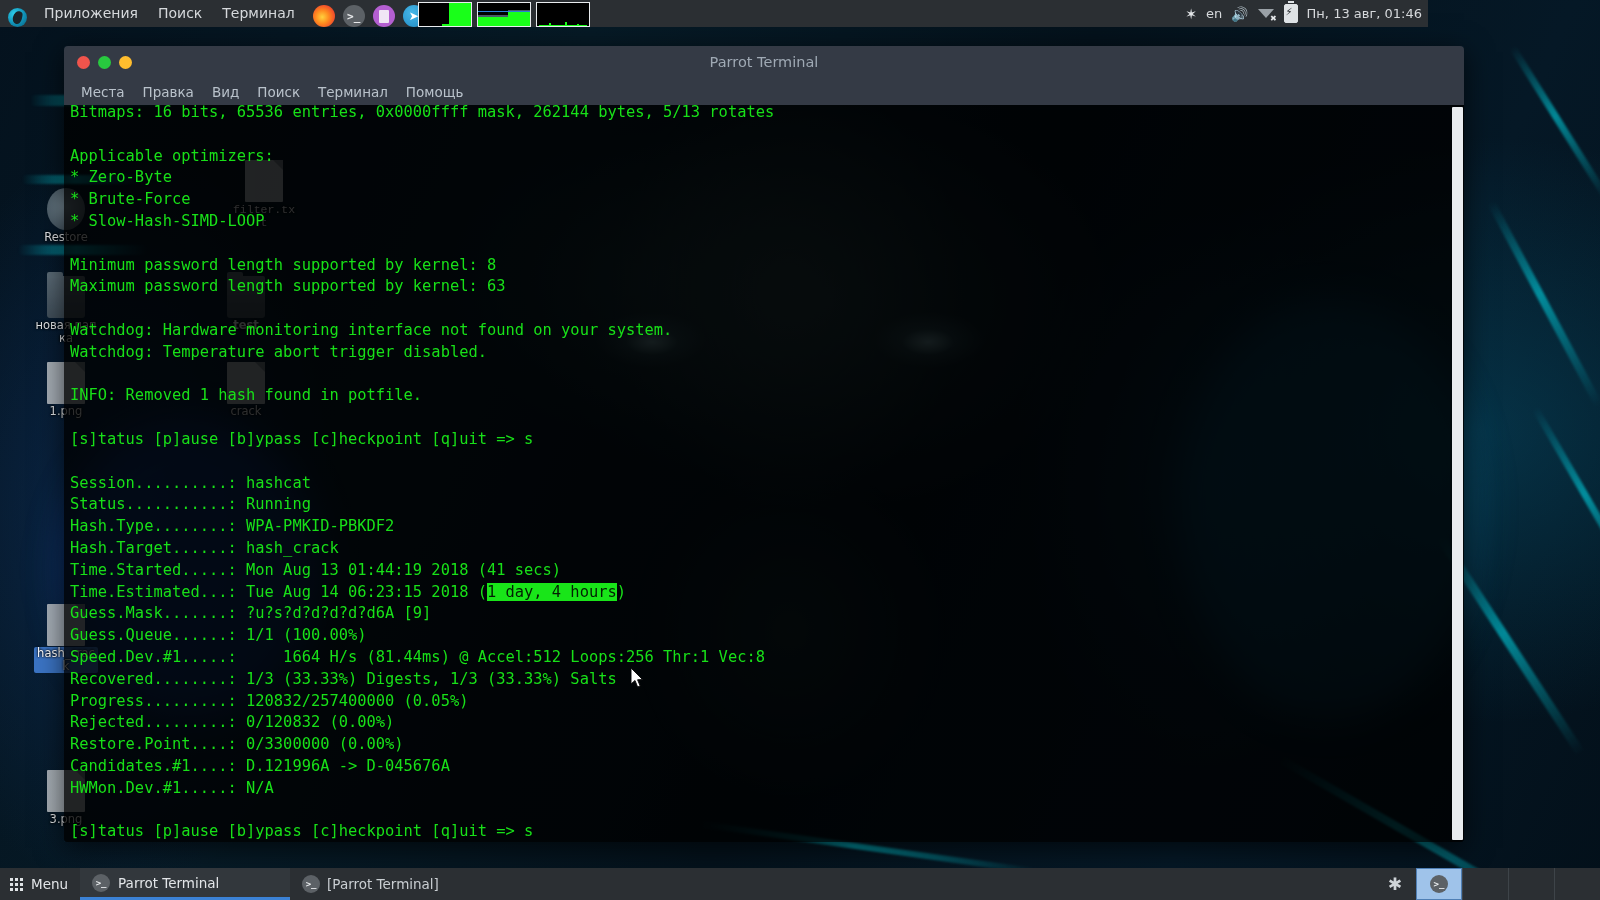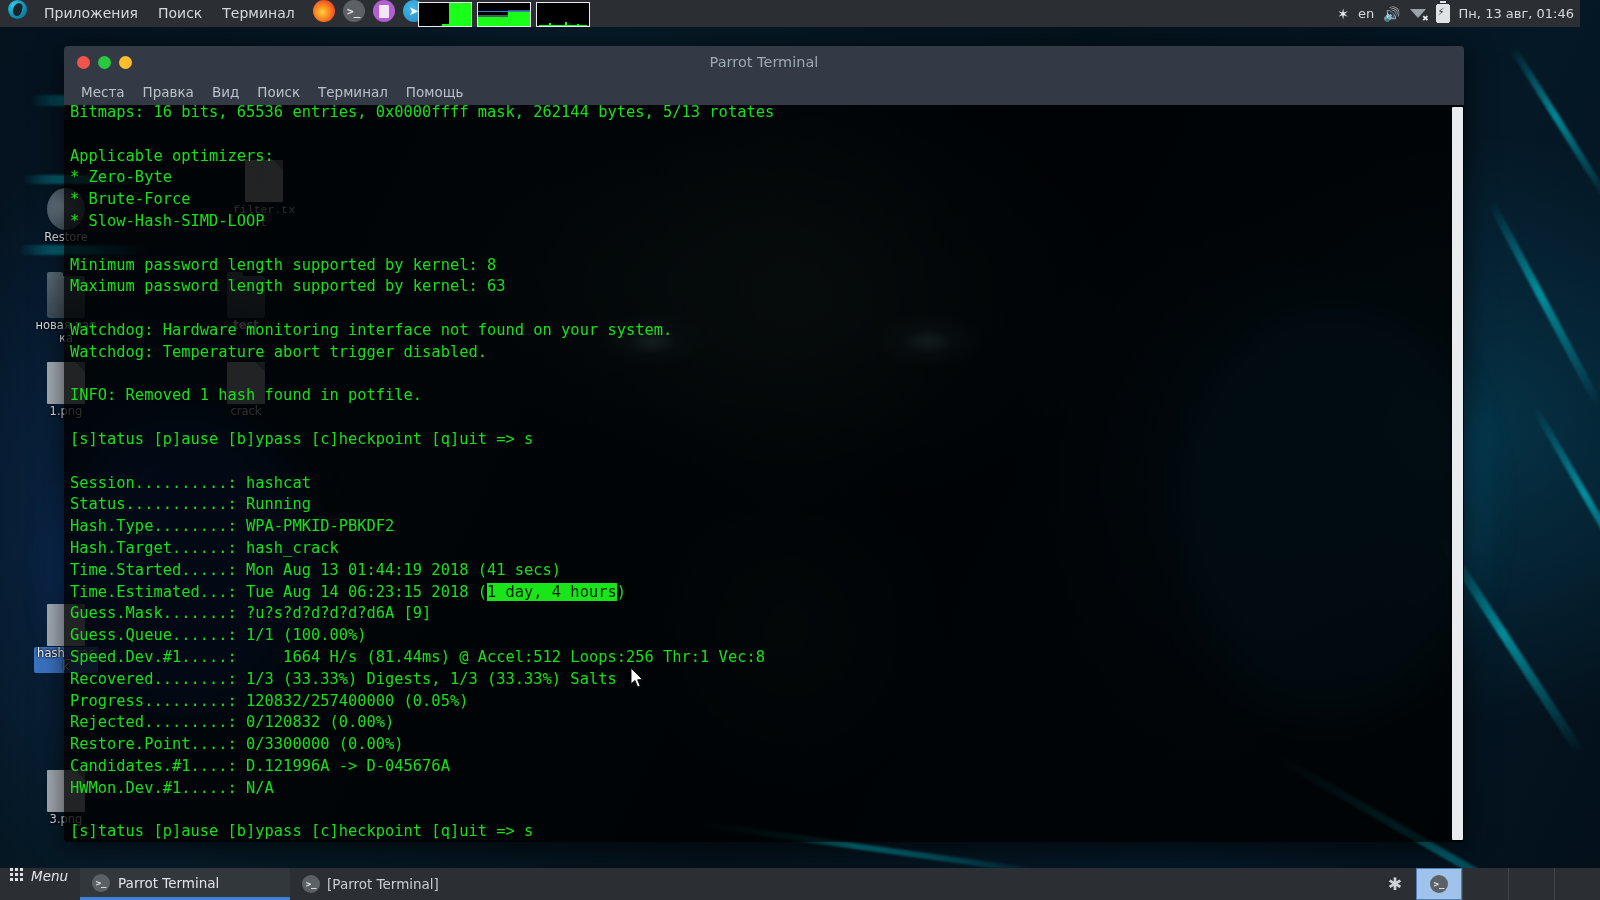--- a/index.html
+++ b/index.html
@@ -29,22 +29,22 @@
       radial-gradient(ellipse 80px 40px at 500px 310px, rgba(120,180,190,.30), rgba(0,0,0,0) 70%),
       radial-gradient(ellipse 40px 20px at 222px 312px, rgba(190,230,235,.45), rgba(0,0,0,0) 65%),
       radial-gradient(ellipse 40px 20px at 498px 312px, rgba(190,230,235,.45), rgba(0,0,0,0) 65%),
       radial-gradient(ellipse 250px 300px at 360px 260px, rgba(45,70,72,.50), rgba(0,0,0,0) 72%),
       radial-gradient(ellipse 210px 230px at 360px 600px, rgba(28,55,60,.55), rgba(0,0,0,0) 75%);
     opacity:.95;
   }
 
   
   #top-panel{
-    position:absolute;left:0;top:0;width:1580px;height:27px;
-    background:#2b2f33;display:flex;align-items:flex-start;
+    position:absolute;left:0;top:0;width:1428px;height:27px;
+    background:#2b2f33;display:flex;align-items:flex-end;
     font-size:14px;color:#d6d9dc;z-index:50;
   }
   .parrot-logo{width:19px;height:19px;border-radius:50%;margin:0 7px 0 8px;
     background:radial-gradient(circle at 35% 32%,#2fd3ef 0%,#0f8fb4 55%,#0a5f7c 100%);
     position:relative;flex:none;}
   .parrot-logo::after{content:"";position:absolute;left:5px;top:3px;width:9px;height:13px;
     border-radius:60% 40% 50% 50%;background:#1b2429;transform:rotate(14deg);}
   .panel-menu{padding:0 10px;line-height:27px;cursor:default;white-space:nowrap;}
   .tray-ico{width:22px;height:22px;border-radius:50%;margin:0 4px;flex:none;position:relative;}
   .ico-firefox{background:radial-gradient(circle at 42% 55%,#ffd13d 0%,#ff8a1f 38%,#f2522a 68%,#c8341f 100%);}
@@ -115,21 +115,21 @@
   #mouse-cursor{position:absolute;left:631px;top:668px;z-index:60;width:14px;height:21px;}
 
   
   #bottom-panel{
     position:absolute;left:0;bottom:0;width:1600px;height:32px;
     background:#2b2f33;display:flex;align-items:center;z-index:50;
     font-size:13.5px;color:#e2e5e8;
   }
   .menu-grid{display:grid;grid-template-columns:repeat(3,3px);grid-template-rows:repeat(3,3px);gap:2px;margin:0 8px 0 10px;}
   .menu-grid i{display:block;width:3px;height:3px;background:#dfe3e6;}
-  #menu-btn{display:flex;align-items:flex-start;height:32px;padding-right:12px;cursor:default;font-style:italic;}
+  #menu-btn{display:flex;align-items:center;height:32px;padding-right:12px;cursor:default;}
   .task-active{
     display:flex;align-items:center;gap:8px;height:32px;padding:0 14px 0 12px;
     background:#32373c;border-bottom:3px solid #3b82d6;box-sizing:border-box;min-width:210px;
   }
   .task-item{display:flex;align-items:center;gap:7px;height:32px;padding:0 12px;color:#c9ced2;max-width:260px;}
   .task-ico{width:18px;height:18px;border-radius:50%;flex:none;display:flex;align-items:center;justify-content:center;
     font-family:"DejaVu Sans Mono",monospace;font-size:9px;color:#eceff1;background:#5c6166;font-weight:bold;}
   .task-ico.ff{background:radial-gradient(circle at 42% 55%,#ffd13d 0%,#ff8a1f 38%,#f2522a 68%,#c8341f 100%);}
   .task-lbl{white-space:nowrap;overflow:hidden;text-overflow:ellipsis;}
   .tb-right{margin-left:auto;display:flex;align-items:center;height:32px;}

